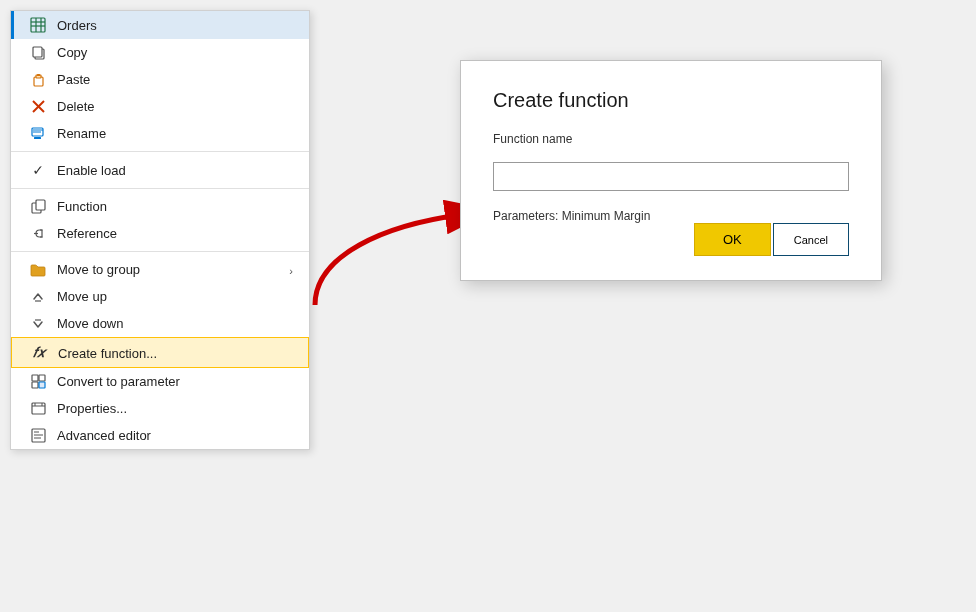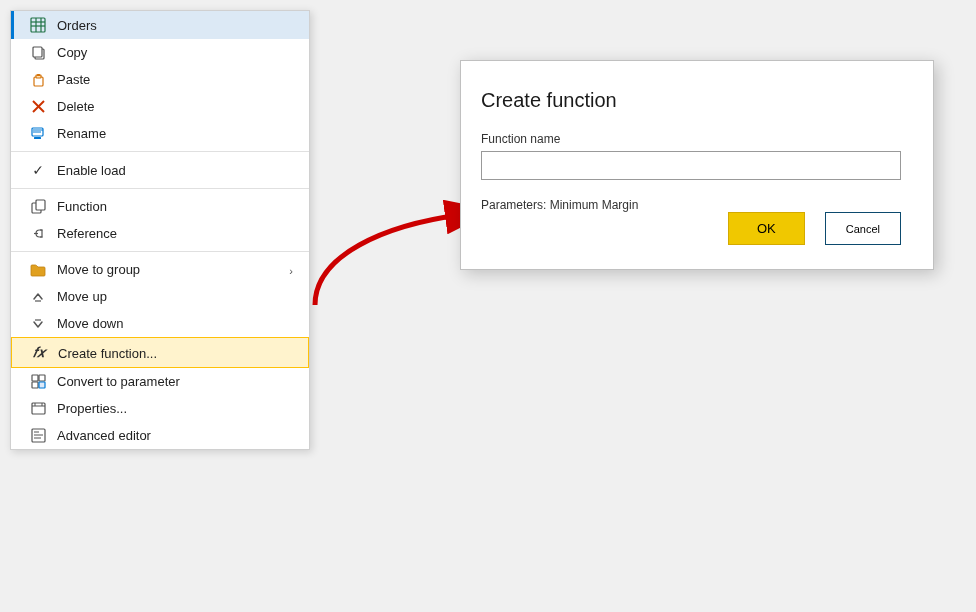--- a/index.html
+++ b/index.html
@@ -107,58 +107,58 @@
       width: 160px;
       height: 120px;
       pointer-events: none;
     }
 
     
     .dialog {
       position: absolute;
       top: 60px;
       left: 460px;
-      width: 474px;
+      width: 422px;
       background: #ffffff;
       border: 1px solid #c0c0c0;
       box-shadow: 4px 4px 16px rgba(0,0,0,0.2);
-      padding: 28px 32px 24px 20px;
+      padding: 28px 32px 24px 32px;
     }
 
     .dialog-title {
       font-size: 20px;
       font-weight: 400;
       color: #1a1a1a;
       margin-bottom: 20px;
     }
 
     .dialog-label {
       font-size: 12px;
       color: #333;
-      margin-bottom: 5px;
+      margin-bottom: 16px;
     }
 
     .dialog-input {
       width: 100%;
       border: 1px solid #999;
       padding: 6px 8px;
       font-size: 13px;
       outline: none;
       margin-bottom: 18px;
     }
 
     .dialog-params {
       font-size: 12px;
       color: #333;
     }
 
     .dialog-buttons {
       display: flex;
       justify-content: flex-end;
-      gap: 20px;
+      gap: 2px;
     }
 
     .btn-ok {
       background: #f0c800;
       border: 1px solid #d4aa00;
       padding: 8px 28px;
       font-size: 13px;
       cursor: pointer;
       font-weight: 500;
     }

